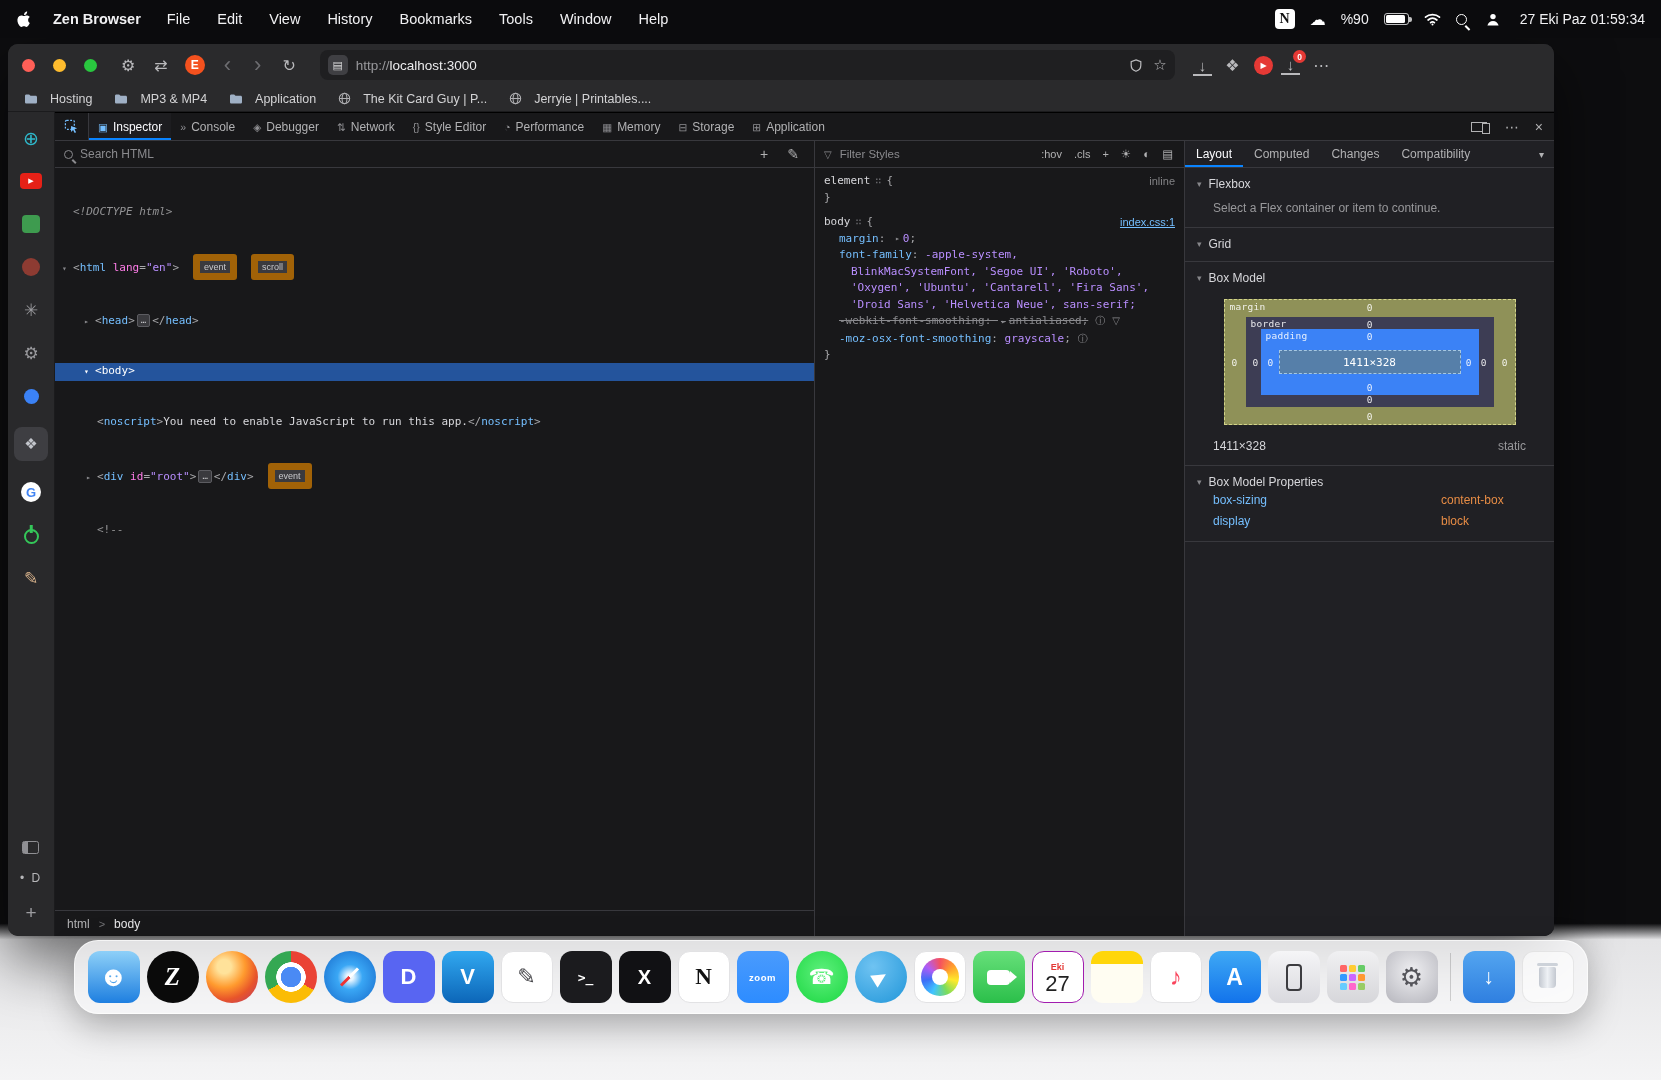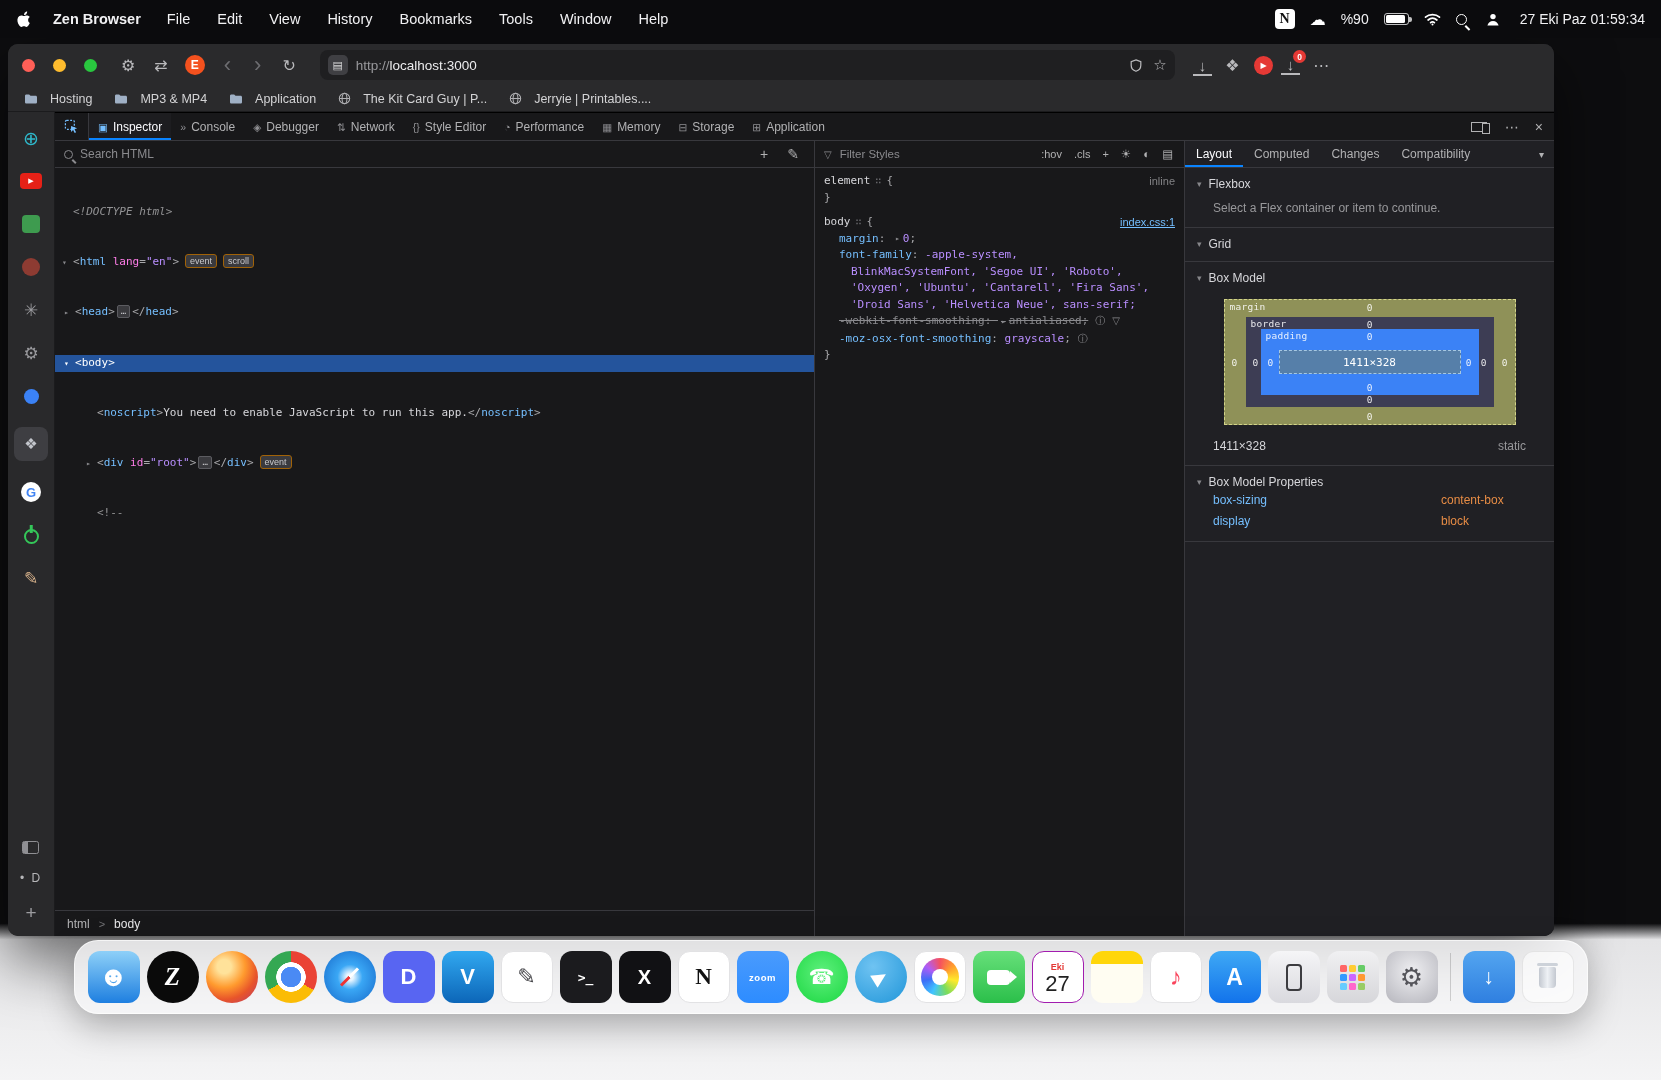--- a/index.html
+++ b/index.html
@@ -115,26 +115,26 @@
   .dt-search{height:27px;border-bottom:1px solid #38383d;display:flex;align-items:center;padding:0 9px;gap:7px;
              color:#8a8a8e;font-size:12px;flex:none}
   .lens-sm{width:9px;height:9px;border:1.5px solid #8a8a8e;border-radius:50%;position:relative;flex:none}
   .lens-sm::after{content:'';position:absolute;left:7.5px;top:8px;width:5px;height:1.5px;background:#8a8a8e;transform:rotate(45deg);transform-origin:0 0}
   .dt-search .sp{flex:1}
   .dt-search .tbtn{color:#b1b1b3;font-size:14px;padding:0 6px}
 
   .dt-tree{flex:1;padding-top:3px;font-family:"DejaVu Sans Mono",monospace;font-size:11px;line-height:16.5px;
            overflow:hidden;white-space:pre}
   .mrow{padding-left:18px;position:relative}
-  .mrow.i1{padding-left:20px}
+  .mrow.i1{padding-left:40px}
   .mrow.i2{padding-left:42px}
   .tw{display:inline-block;width:11px;margin-left:-11px;color:#86868a;font-size:8px;text-align:left}
   .pz{color:#a8a8ab}.tg{color:#75bfff}.an{color:#ff7de9}.av{color:#b98eff}
   .cmt{color:#939395}.doct{color:#939395;font-style:italic}.ntx{color:#d7d7db}
-  .mbadge{display:inline-block;margin-left:6px;padding:0 4px;font-size:9px;line-height:12px;border:1px solid #a16207;
+  .mbadge{display:inline-block;margin-left:14px;padding:0 4px;font-size:9px;line-height:12px;border:7px solid #a16207;
           border-radius:3px;background:#3a3a3e;color:#c8c8cb;vertical-align:1px;font-family:"Liberation Sans",sans-serif}
   .dots{display:inline-block;margin:0 2px;padding:0 3px;font-size:9px;line-height:11px;border:1px solid #5c5c61;
         border-radius:2px;background:#3a3a3e;color:#c8c8cb;vertical-align:1px}
   .mrow.selected{background:#24549c}
   .mrow.selected span{color:#fff}
   .dt-crumbs{height:26px;border-top:1px solid #38383d;display:flex;align-items:center;gap:9px;padding:0 12px;
              font-size:12px;flex:none}
   .cr1{color:#b1b1b3}.crs{color:#737377;font-size:11px}.cr2{color:#e8e8ea}
 
   .dt-rules{width:370px;flex:none;display:flex;flex-direction:column;border-right:1px solid #38383d;min-height:0}

